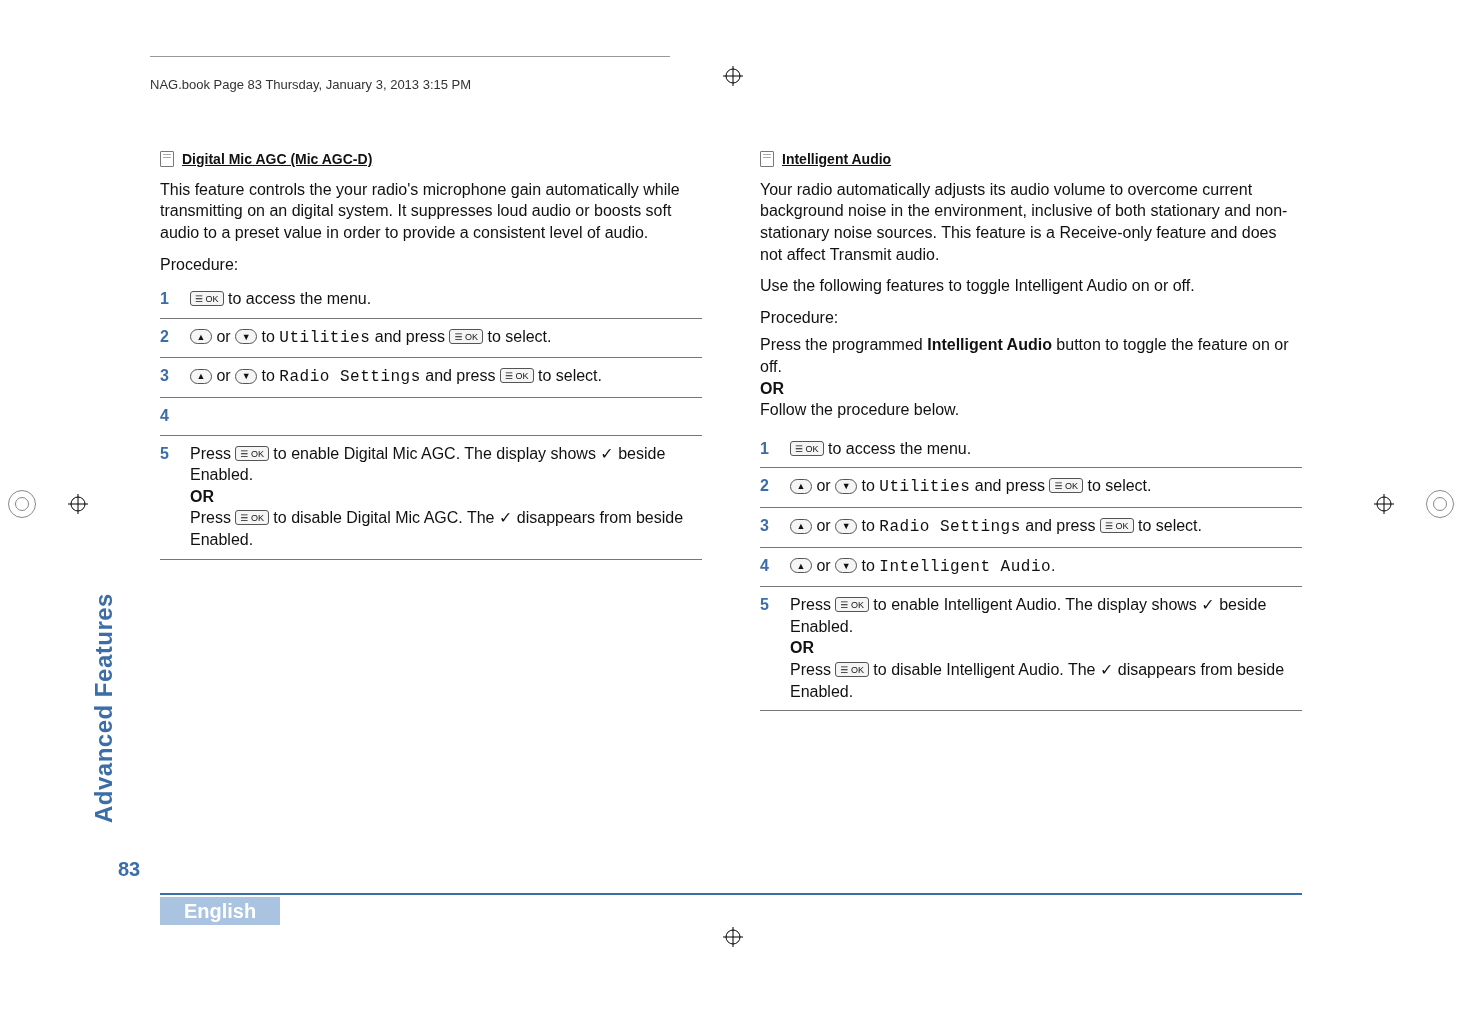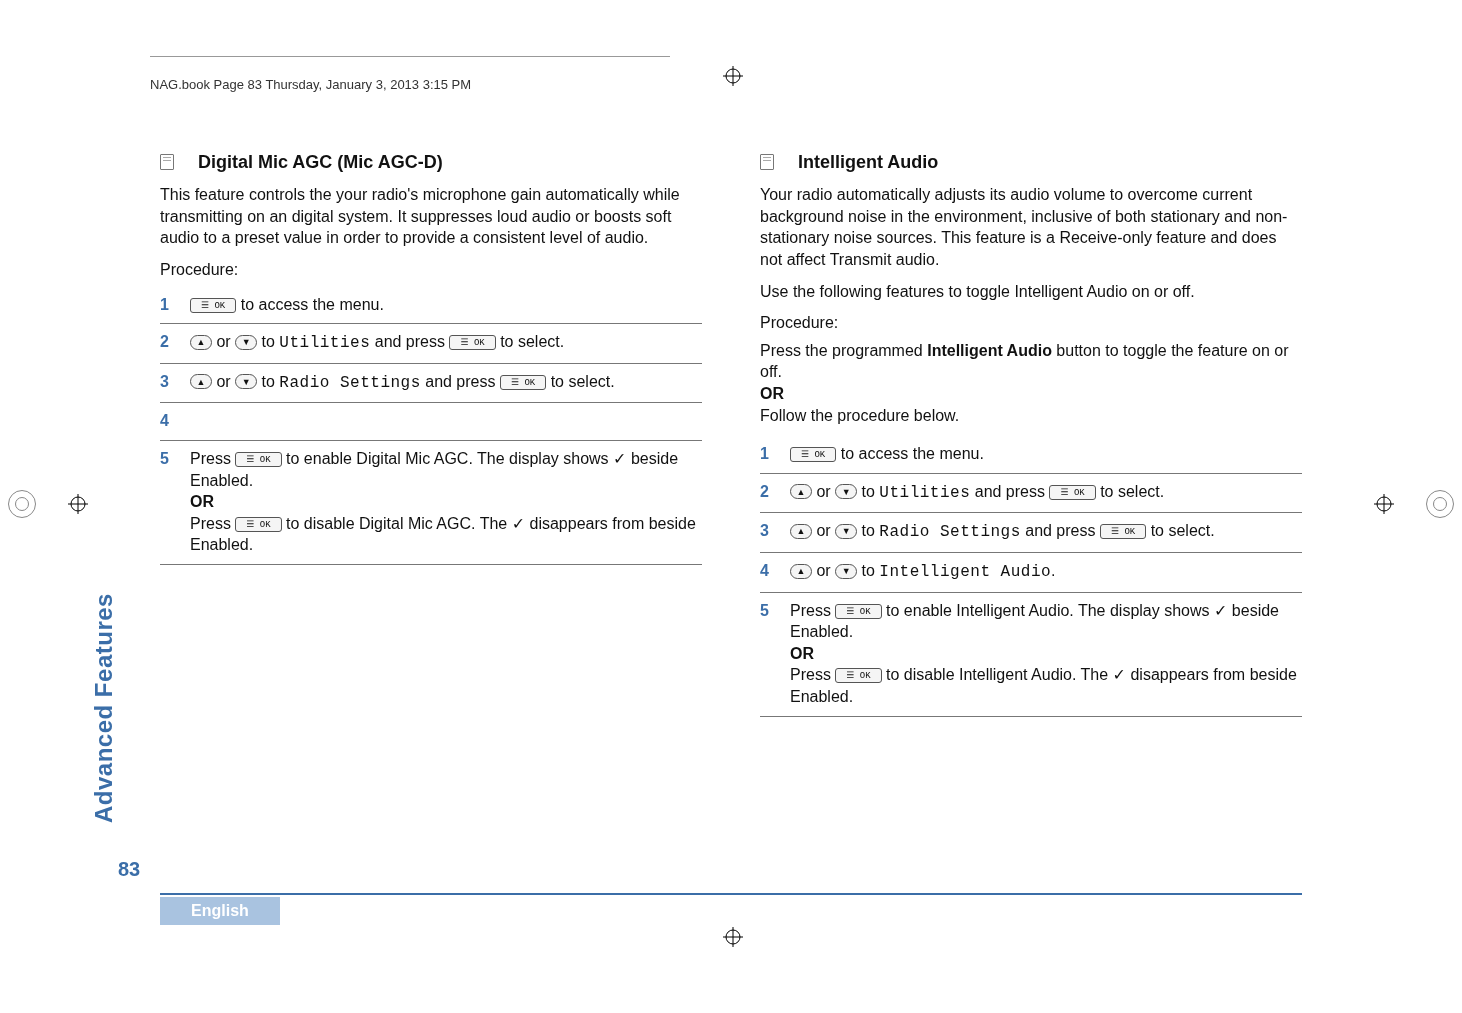--- a/index.html
+++ b/index.html
@@ -54,26 +54,27 @@
     display: flex;
     gap: 58px;
   }
   .col {
     flex: 1;
     font-size: 16px;
     line-height: 1.35;
     color: #111;
   }
   h3 {
-    font-size: 18px;
+    font-size: 14px;
     font-weight: bold;
     margin-bottom: 10px;
     display: flex;
     align-items: center;
-    gap: 24px;
+    gap: 8px;
+    text-decoration: underline;
   }
   .doc-icon {
     display: inline-block;
     width: 14px; height: 16px;
     border: 1.5px solid #777;
     border-radius: 1px;
     position: relative;
   }
   .doc-icon::after {
     content: '';
@@ -96,23 +97,23 @@
   ol.steps li .num {
     color: #3b6ea8;
     font-weight: bold;
     flex: 0 0 16px;
   }
   ol.steps li .body { flex: 1; }
   .icon-btn {
     display: inline-block;
     border: 1px solid #555;
     border-radius: 3px;
-    padding: 0 10px;
+    padding: 0 4px;
     font-size: 9px;
-    font-family: Liberation Mono, monospace;
+    font-family: Liberation Sans, sans-serif;
     vertical-align: 2px;
     line-height: 14px;
     height: 15px;
     background: #f5f5f5;
   }
   .arrow-btn {
     display: inline-flex;
     align-items:center; justify-content:center;
     width: 22px; height: 15px;
     border: 1px solid #555;
@@ -146,21 +147,21 @@
   }
   .lang-tab {
     position: absolute;
     left: 60px;
     bottom: 28px;
     width: 120px;
     height: 28px;
     background: #a9c3e0;
     color: #fff;
     font-weight: bold;
-    font-size: 16px;
+    font-size: 20px;
     display: flex;
     align-items: center;
     justify-content: center;
   }
   .footer-rule {
     position: absolute;
     left: 60px; right: 60px; bottom: 58px;
     border-top: 2px solid #3b6ea8;
   }
 </style>

